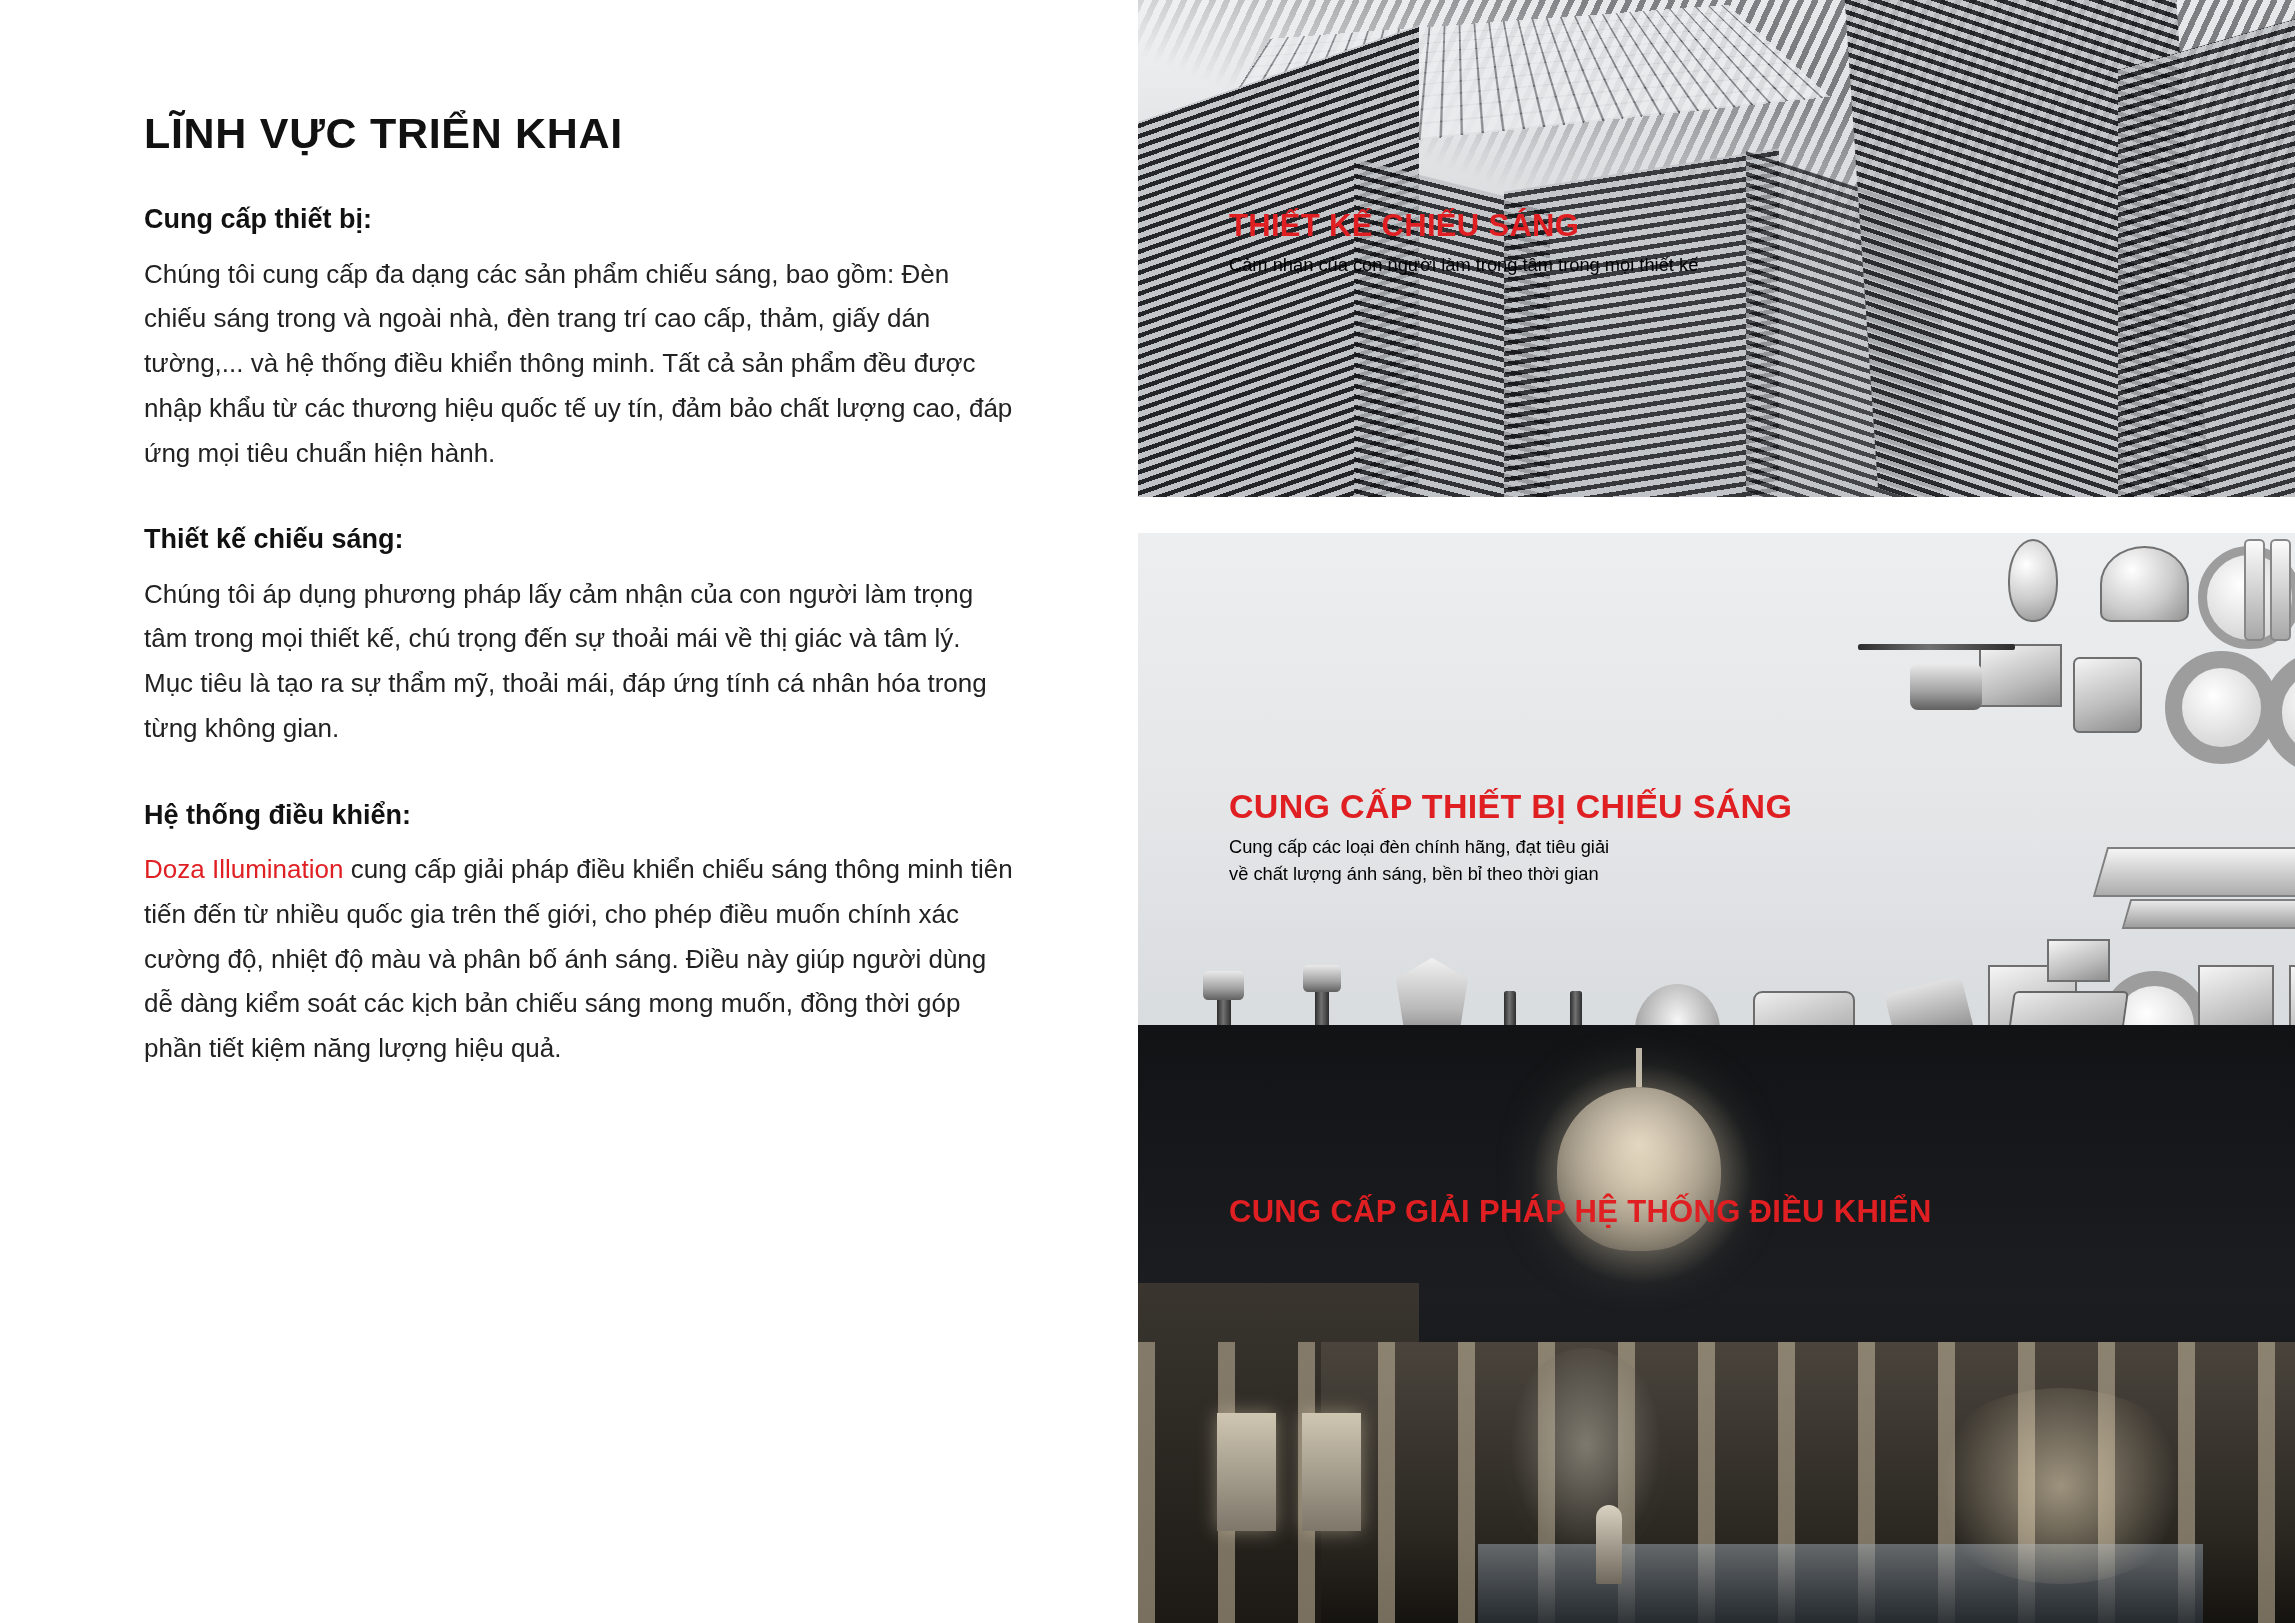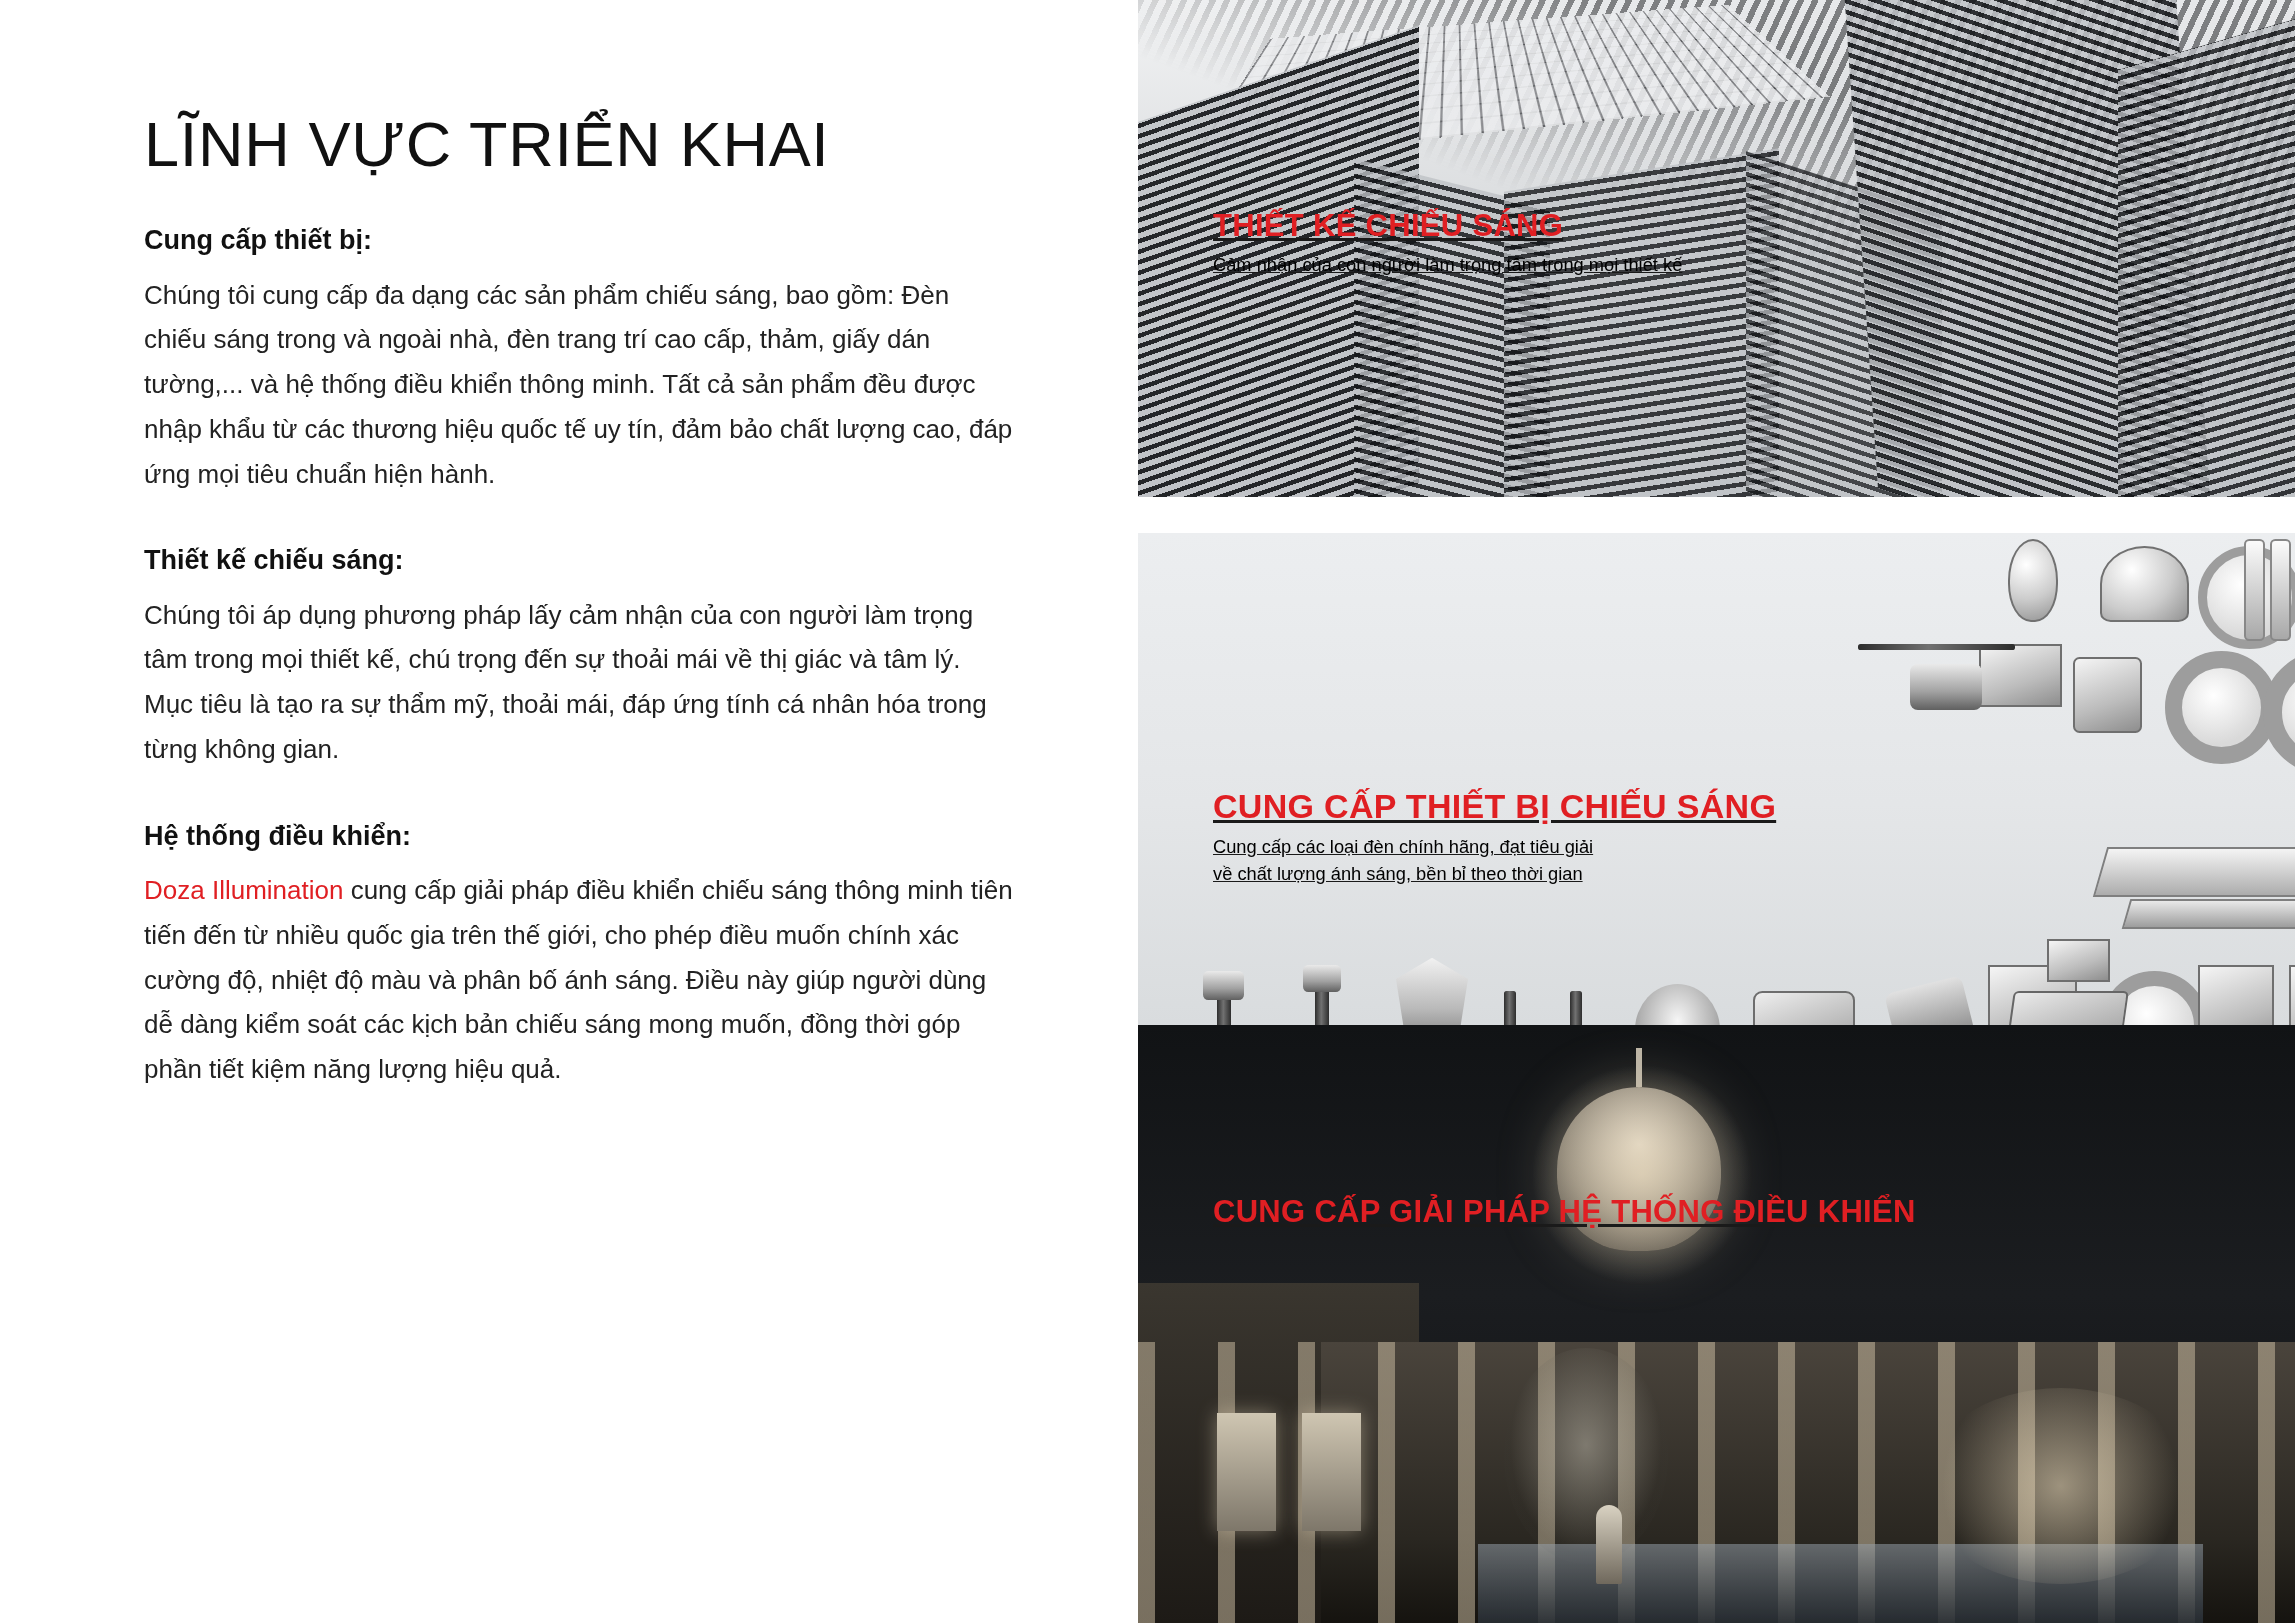--- a/index.html
+++ b/index.html
@@ -23,22 +23,22 @@
 
   
   .left-col {
     width: 1138px;
     height: 100%;
     box-sizing: border-box;
     padding: 111px 124px 0 144px;
     background: #ffffff;
   }
   .main-title {
-    font-size: 63px;
-    font-weight: 400;
+    font-size: 43px;
+    font-weight: 700;
     letter-spacing: 0.7px;
     line-height: 1.05;
     margin: 0 0 46px 0;
     color: #111111;
   }
   .section {
     margin-bottom: 47px;
   }
   .section-heading {
     font-size: 27px;
@@ -69,24 +69,23 @@
   .panel {
     position: relative;
     overflow: hidden;
   }
   .panel-1 { height: 545px; }
   .panel-2 { height: 540px; margin-top: 36px; }
   .panel-3 { height: 656px; }
 
   .panel-caption {
     position: absolute;
-    left: 75px;
+    left: 91px;
     right: 39px;
     z-index: 5;
-    text-decoration: underline;
   }
   .cap-title {
     font-size: 31px;
     font-weight: 800;
     color: #e01f23;
     letter-spacing: 0.3px;
     margin: 0 0 9.2px 0;
     line-height: 1.1;
   }
   .cap-sub {

